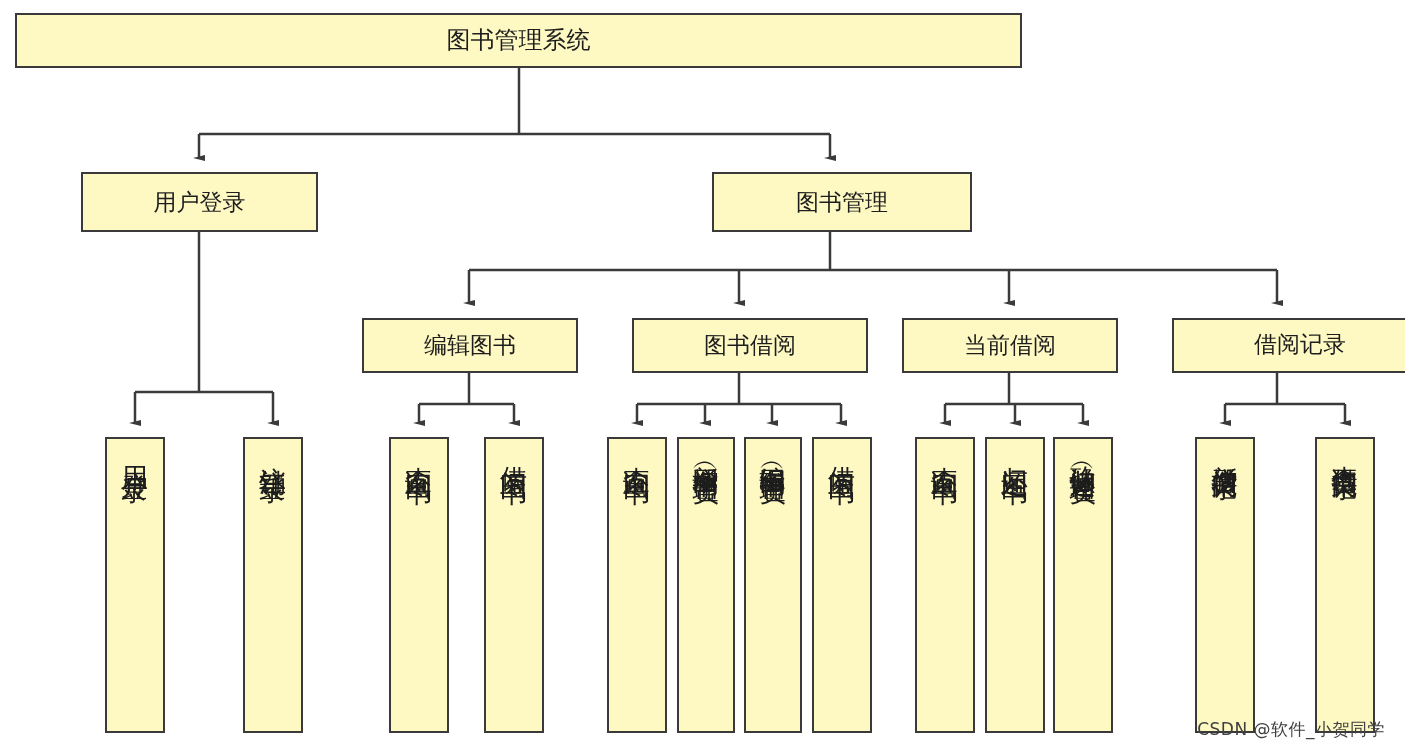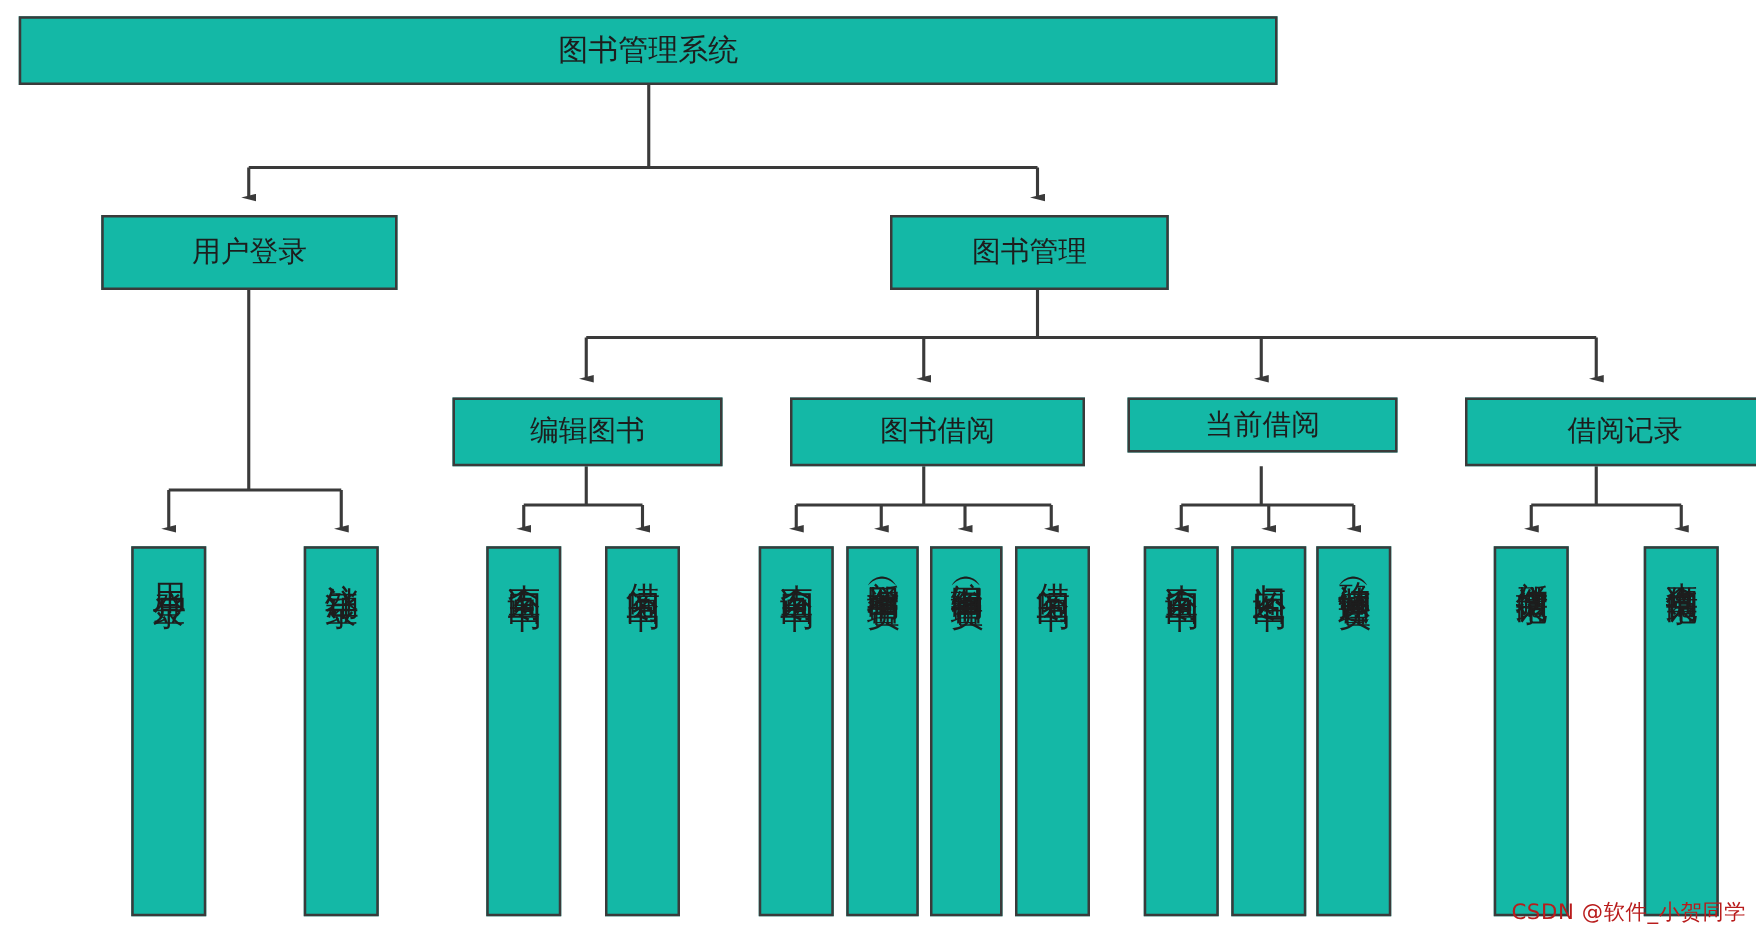--- a/index.html
+++ b/index.html
@@ -28,21 +28,21 @@
     left: 0;
     top: 0;
     width: 1405px;
     height: 747px;
     pointer-events: none;
   }
 
   .node {
     position: absolute;
     box-sizing: border-box;
-    background: #14b8a6;
+    background: #fef9c3;
     border: 2px solid #3a3a3a;
     display: flex;
     align-items: center;
     justify-content: center;
     color: #1d1d1d;
   }
 
   .node .label {
     display: block;
     text-align: center;
@@ -73,24 +73,24 @@
     margin: 0 auto;
     padding-top: 6px;
   }
   .node.vert.tall-text .label {
     font-size: 26px;
     letter-spacing: 2px;
   }
 
   #watermark {
     position: absolute;
-    right: 8px;
+    right: 20px;
     bottom: 6px;
     font-size: 17px;
-    color: #b91c1c;
+    color: #404040;
     letter-spacing: 0.5px;
     white-space: nowrap;
     font-family: "DejaVu Sans", "Liberation Sans", sans-serif;
   }
 </style>
 </head>
 <body>
 
 <div id="diagram-root">
 
@@ -148,33 +148,33 @@
   </svg>
 
   <div class="node horiz root" style="left:15px; top:13px; width:1007px; height:55px;">
     <span class="label">图书管理系统</span>
   </div>
 
   <div class="node horiz" style="left:81px; top:172px; width:237px; height:60px;">
     <span class="label">用户登录</span>
   </div>
 
-  <div class="node horiz" style="left:712px; top:172px; width:223px; height:60px;">
+  <div class="node horiz" style="left:712px; top:172px; width:260px; height:60px;">
     <span class="label">图书管理</span>
   </div>
 
   <div class="node horiz" style="left:362px; top:318px; width:216px; height:55px;">
     <span class="label">编辑图书</span>
   </div>
 
   <div class="node horiz" style="left:632px; top:318px; width:236px; height:55px;">
     <span class="label">图书借阅</span>
   </div>
 
-  <div class="node horiz" style="left:902px; top:318px; width:216px; height:44px;">
+  <div class="node horiz" style="left:902px; top:318px; width:216px; height:55px;">
     <span class="label">当前借阅</span>
   </div>
 
   <div class="node horiz" style="left:1172px; top:318px; width:256px; height:55px;font-family:Liberation Serif, serif;">
     <span class="label">借阅记录</span>
   </div>
 
   <div class="node vert" style="left:105px; top:437px; width:60px; height:296px;">
     <span class="label">用户登录</span>
   </div>

